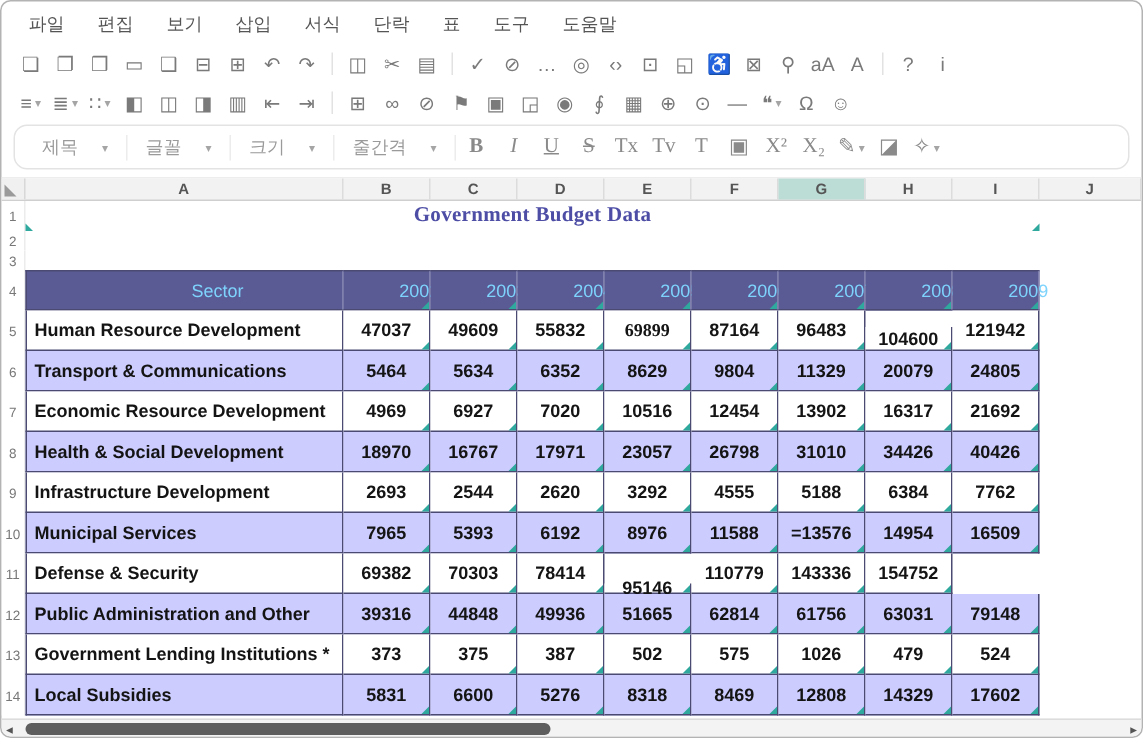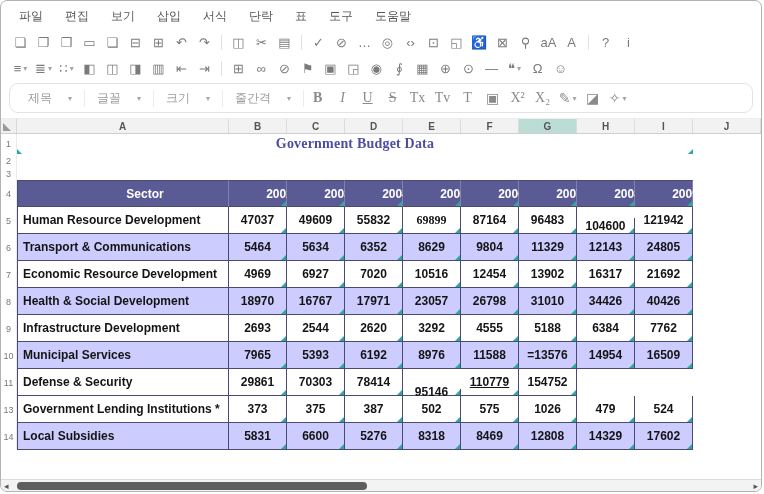--- a/index.html
+++ b/index.html
@@ -55,21 +55,21 @@
     font-family:"Liberation Serif",serif;font-weight:bold;font-size:14px;color:var(--titlecol);
     cursor:cell;flex:0 0 auto;letter-spacing:.2px;}
   .tri-l{position:absolute;left:0;bottom:0;width:0;height:0;
     border-bottom:5px solid var(--teal);border-right:5px solid transparent;}
   .tri-r{position:absolute;right:0;bottom:0;width:0;height:0;
     border-bottom:5px solid var(--teal);border-left:5px solid transparent;}
   .cell{position:relative;display:flex;align-items:center;justify-content:center;font-size:12px;
     color:#141414;border-right:1px solid #4a4a72;border-bottom:1px solid #4a4a72;
     cursor:cell;background:#fff;flex:0 0 auto;}
   .cell.first{border-left:1px solid #4a4a72;}
-  .hcell{background:var(--accent);color:#ffffff;font-weight:bold;
+  .hcell{background:var(--accent);color:#7dd3fc;font-weight:normal;
     border-right:1px solid #8080ae;border-top:1px solid #4a4a72;padding-left:44px;}
   .hcell.first{border-right:1px solid #8080ae;}
   .name-cell{justify-content:flex-start;padding-left:5px;font-weight:bold;}
   .num-cell{font-weight:600;}
   .alt{background:var(--altrow);}
   .tri::after{content:"";position:absolute;right:0;bottom:0;width:0;height:0;
     border-bottom:5px solid var(--teal);border-left:5px solid transparent;}
   .filler{flex:1;}
   
   .h-scroll{margin-top:auto;height:12px;flex:0 0 12px;background:#f3f3f3;border-top:1px solid #dcdcdc;position:relative;}
@@ -238,21 +238,21 @@
         </div>
         <div class="grid-row r-data">
           <div class="rowhead">6</div>
           <div class="cell name-cell first alt" style="width: 212px;">Transport &amp; Communications</div>
           <div class="cell num-cell tri alt" style="width: 58px;">5464</div>
           <div class="cell num-cell tri alt" style="width: 58px;">5634</div>
           <div class="cell num-cell tri alt" style="width: 58px;">6352</div>
           <div class="cell num-cell tri alt" style="width: 58px;">8629</div>
           <div class="cell num-cell tri alt" style="width: 58px;">9804</div>
           <div class="cell num-cell tri alt" style="width: 58px; text-align: right;">11329</div>
-          <div class="cell num-cell tri alt" style="width: 58px;">12143</div>
+          <div class="cell num-cell tri alt" style="width: 58px;">20079</div>
           <div class="cell num-cell tri alt" style="width: 58px;">24805</div>
           <div class="filler"></div>
         </div>
         <div class="grid-row r-data">
           <div class="rowhead">7</div>
           <div class="cell name-cell first" style="width: 212px;">Economic Resource Development</div>
           <div class="cell num-cell tri" style="width: 58px;">4969</div>
           <div class="cell num-cell tri" style="width: 58px;">6927</div>
           <div class="cell num-cell tri" style="width: 58px;">7020</div>
           <div class="cell num-cell tri" style="width: 58px;">10516</div>
@@ -297,26 +297,40 @@
           <div class="cell num-cell tri alt" style="width: 58px;">8976</div>
           <div class="cell num-cell tri alt" style="width: 58px;">11588</div>
           <div class="cell num-cell tri alt" style="width: 58px;">=13576</div>
           <div class="cell num-cell tri alt" style="width: 58px;">14954</div>
           <div class="cell num-cell tri alt" style="width: 58px;">16509</div>
           <div class="filler"></div>
         </div>
         <div class="grid-row r-data">
           <div class="rowhead">11</div>
           <div class="cell name-cell first" style="width: 212px;">Defense &amp; Security</div>
-          <div class="cell num-cell tri" style="width: 58px;">29861</div>
+          <div class="cell num-cell tri" style="width: 58px;">69382</div>
           <div class="cell num-cell tri" style="width: 58px;">70303</div>
           <div class="cell num-cell tri" style="width: 58px;">78414</div>
           <div class="cell num-cell tri" style="width: 58px; margin-top: 20px;">95146</div>
-          <div class="cell num-cell tri" style="width: 58px; text-decoration: underline;">110779</div>
+          <div class="cell num-cell tri" style="width: 58px;">110779</div>
+          <div class="cell num-cell tri" style="width: 58px;">143336</div>
           <div class="cell num-cell tri" style="width: 58px;">154752</div>
+          <div class="filler"></div>
+        </div>
+        <div class="grid-row r-data">
+          <div class="rowhead">12</div>
+          <div class="cell name-cell first alt" style="width: 212px;">Public Administration and Other</div>
+          <div class="cell num-cell tri alt" style="width: 58px;">39316</div>
+          <div class="cell num-cell tri alt" style="width: 58px;">44848</div>
+          <div class="cell num-cell tri alt" style="width: 58px;">49936</div>
+          <div class="cell num-cell tri alt" style="width: 58px;">51665</div>
+          <div class="cell num-cell tri alt" style="width: 58px;">62814</div>
+          <div class="cell num-cell tri alt" style="width: 58px;">61756</div>
+          <div class="cell num-cell tri alt" style="width: 58px;">63031</div>
+          <div class="cell num-cell tri alt" style="width: 58px;">79148</div>
           <div class="filler"></div>
         </div>
         <div class="grid-row r-data">
           <div class="rowhead">13</div>
           <div class="cell name-cell first" style="width: 212px;">Government Lending Institutions *</div>
           <div class="cell num-cell tri" style="width: 58px;">373</div>
           <div class="cell num-cell tri" style="width: 58px;">375</div>
           <div class="cell num-cell tri" style="width: 58px;">387</div>
           <div class="cell num-cell tri" style="width: 58px;">502</div>
           <div class="cell num-cell tri" style="width: 58px;">575</div>

